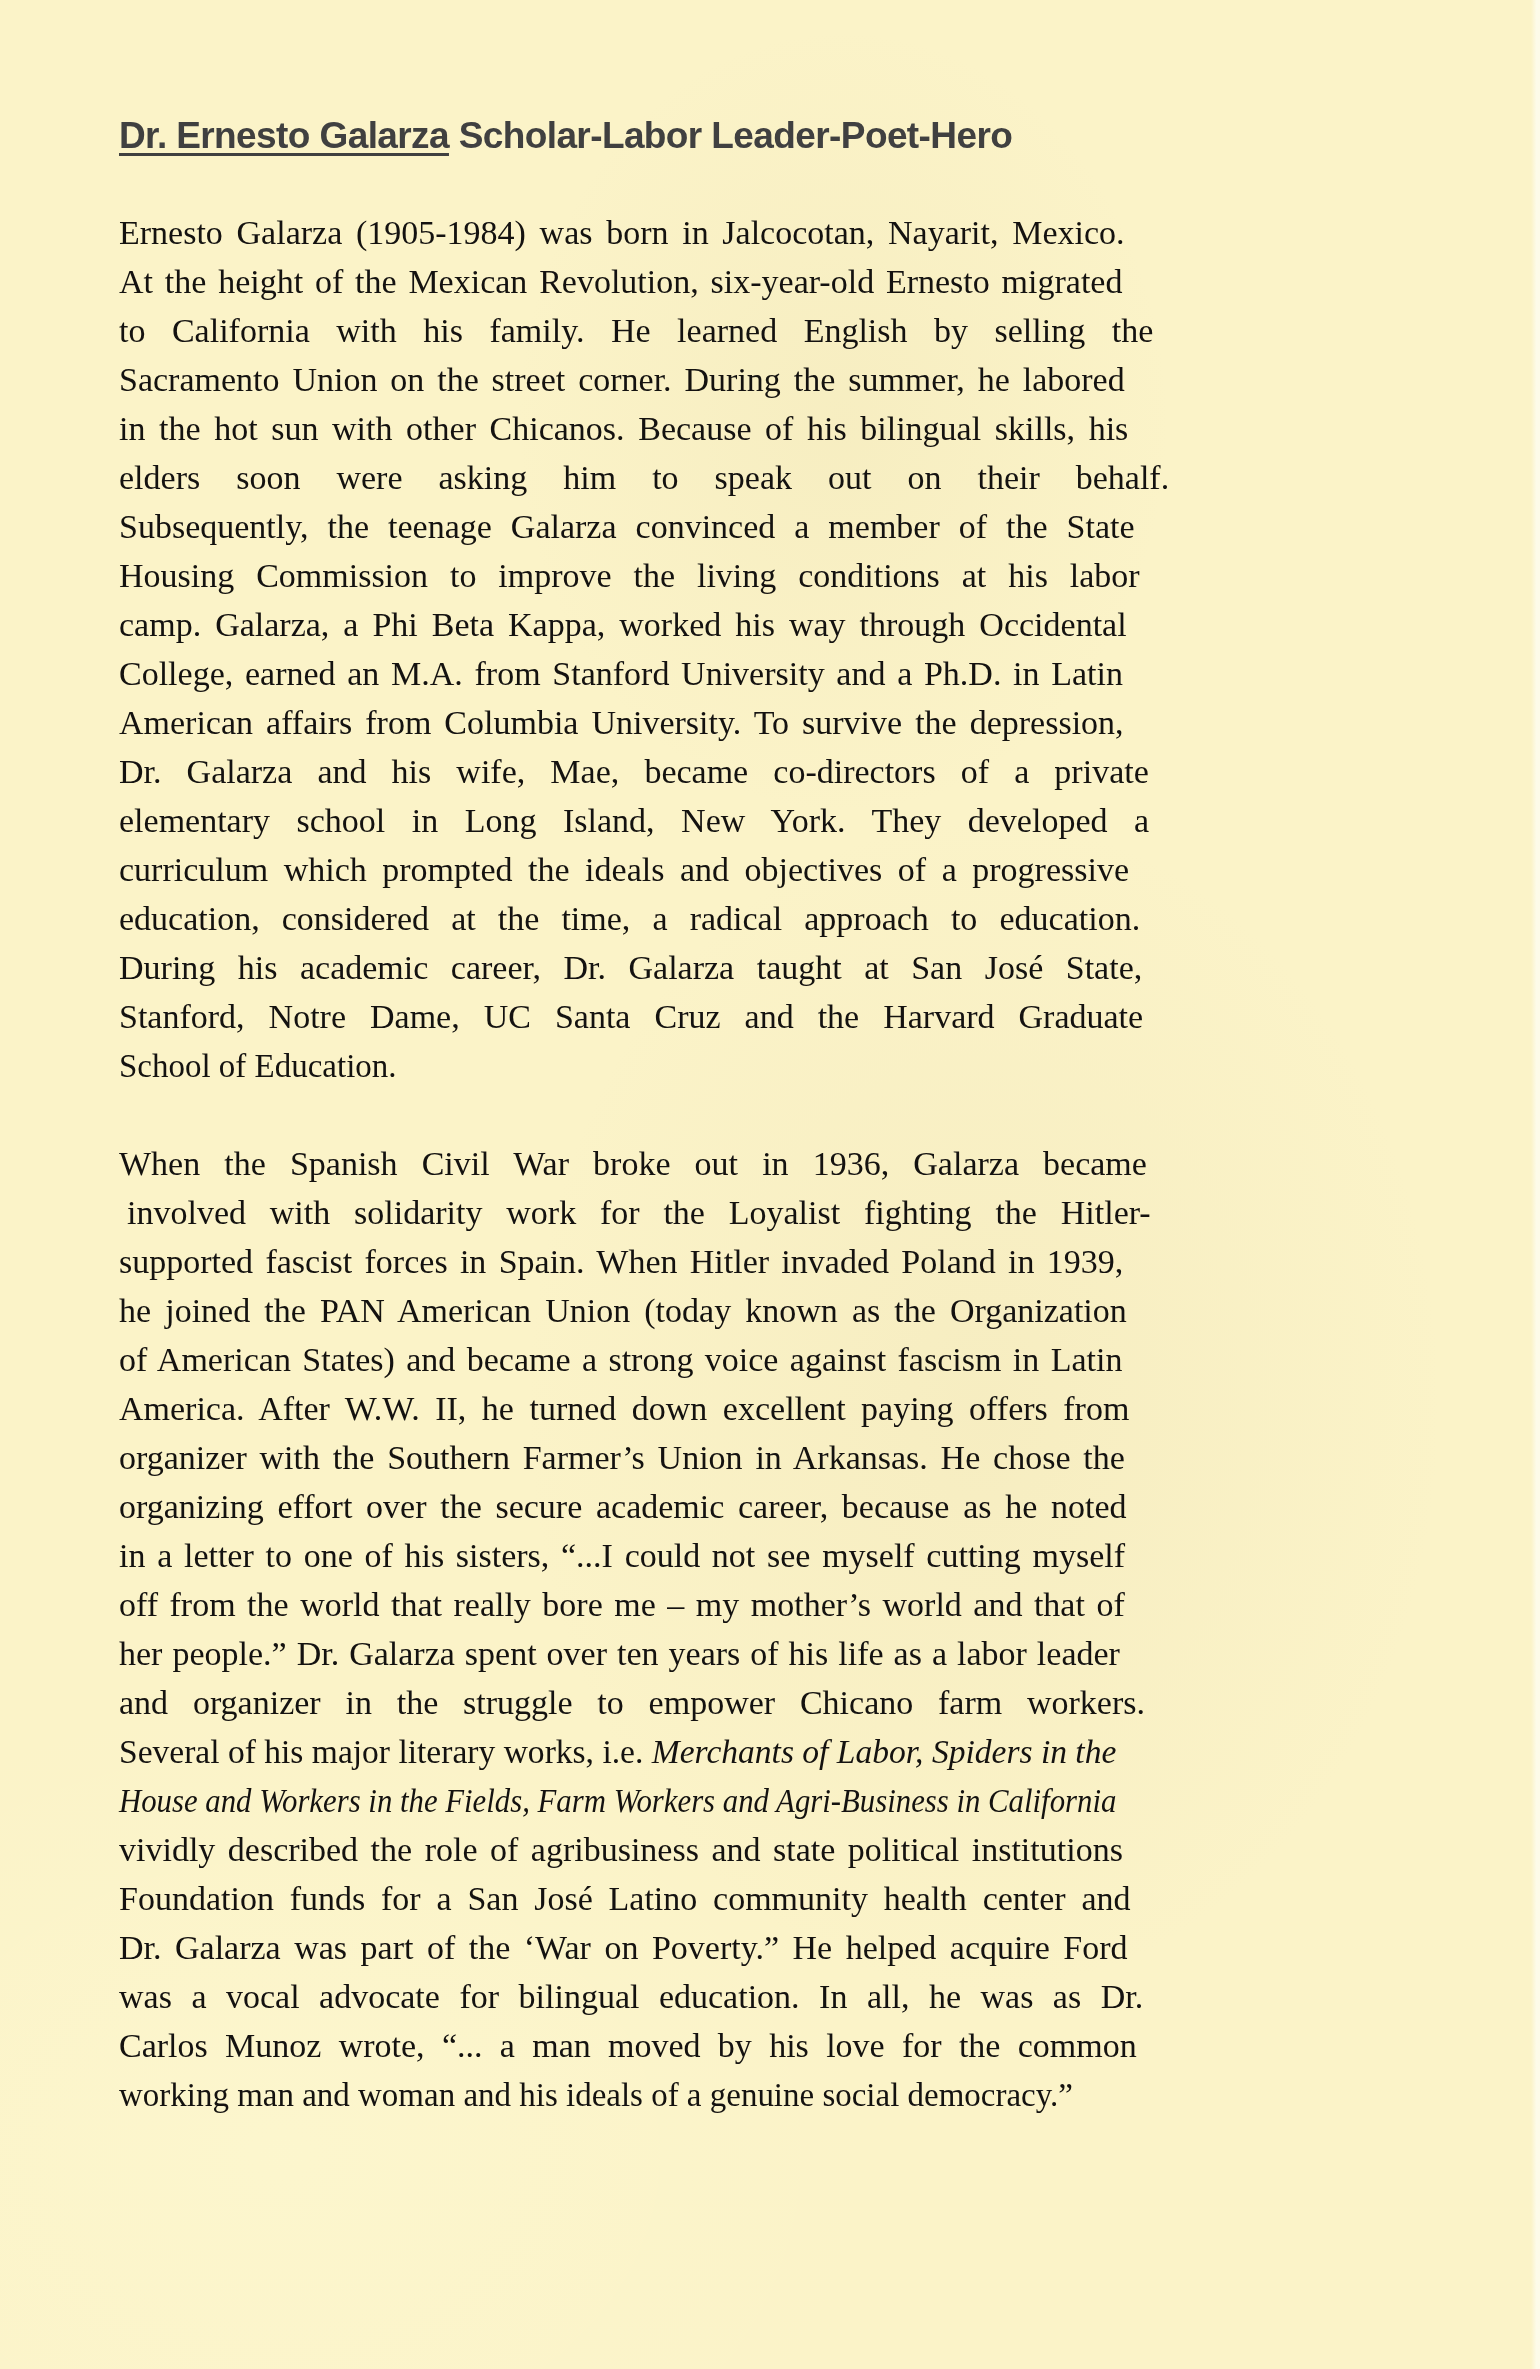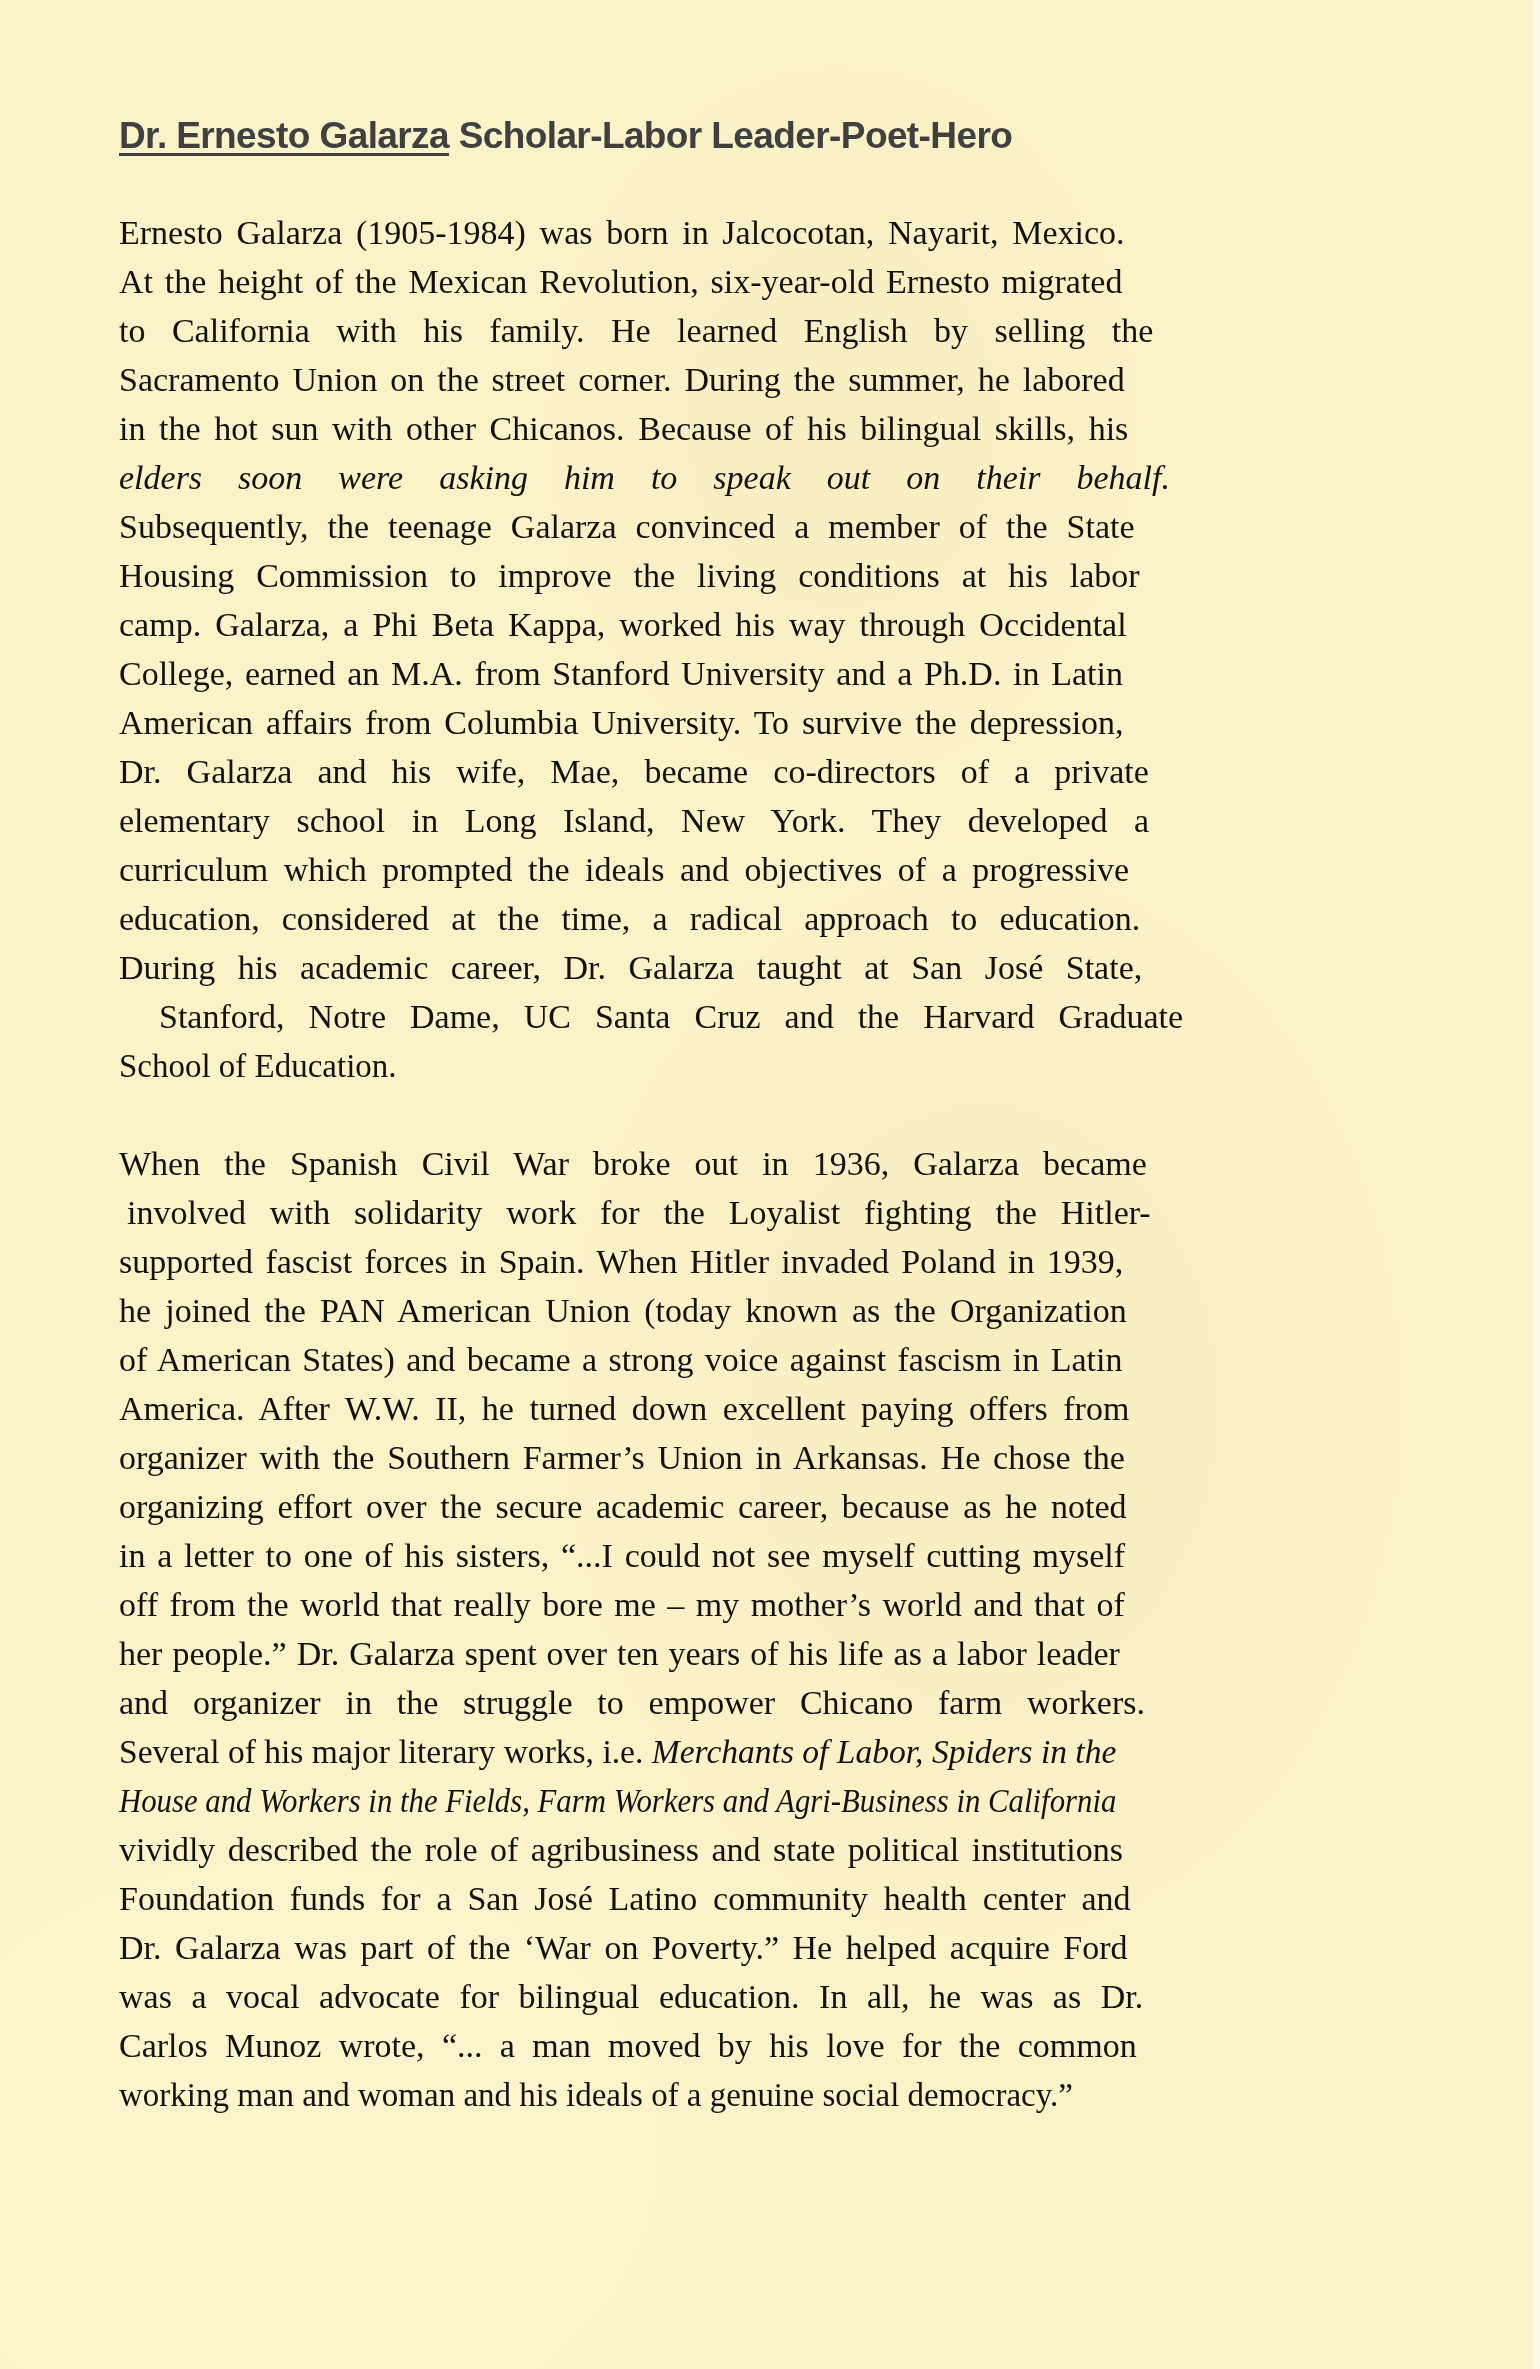--- a/index.html
+++ b/index.html
@@ -93,32 +93,32 @@
     <span class="subtitle">Scholar-Labor Leader-Poet-Hero</span>
   </h1>
 
   <div class="body-text" id="body-text">
       <div class="para">
         <div class="line justify"><span class="inner" style="word-spacing: 5.2px;"><span>Ernesto Galarza (1905-1984) was born in Jalcocotan, Nayarit, Mexico.</span></span></div>
         <div class="line justify"><span class="inner" style="word-spacing: 3.3px;"><span>At the height of the Mexican Revolution, six-year-old Ernesto migrated</span></span></div>
         <div class="line justify"><span class="inner" style="word-spacing: 18px;"><span>to California with his family. He learned English by selling the</span></span></div>
         <div class="line justify"><span class="inner" style="word-spacing: 4.4px;"><span>Sacramento Union on the street corner. During the summer, he labored</span></span></div>
         <div class="line justify"><span class="inner" style="word-spacing: 5.1px;"><span>in the hot sun with other Chicanos. Because of his bilingual skills, his</span></span></div>
-        <div class="line justify"><span class="inner" style="word-spacing: 27.5px; font-style: italic;"><span>elders soon were asking him to speak out on their behalf.</span></span></div>
+        <div class="line justify"><span class="inner" style="word-spacing: 27.5px;"><span>elders soon were asking him to speak out on their behalf.</span></span></div>
         <div class="line justify"><span class="inner" style="word-spacing: 10.5px;"><span>Subsequently, the teenage Galarza convinced a member of the State</span></span></div>
         <div class="line justify"><span class="inner" style="word-spacing: 13.4px;"><span>Housing Commission to improve the living conditions at his labor</span></span></div>
         <div class="line justify"><span class="inner" style="word-spacing: 5.5px;"><span>camp. Galarza, a Phi Beta Kappa, worked his way through Occidental</span></span></div>
         <div class="line justify"><span class="inner" style="word-spacing: 3.2px;"><span>College, earned an M.A. from Stanford University and a Ph.D. in Latin</span></span></div>
         <div class="line justify"><span class="inner" style="word-spacing: 4.5px;"><span>American affairs from Columbia University. To survive the depression,</span></span></div>
         <div class="line justify"><span class="inner" style="word-spacing: 16.6px;"><span>Dr. Galarza and his wife, Mae, became co-directors of a private</span></span></div>
         <div class="line justify"><span class="inner" style="word-spacing: 18px;"><span>elementary school in Long Island, New York. They developed a</span></span></div>
         <div class="line justify"><span class="inner" style="word-spacing: 7px;"><span>curriculum which prompted the ideals and objectives of a progressive</span></span></div>
         <div class="line justify"><span class="inner" style="word-spacing: 13.6px;"><span>education, considered at the time, a radical approach to education.</span></span></div>
         <div class="line justify"><span class="inner" style="word-spacing: 14px;"><span>During his academic career, Dr. Galarza taught at San José State,</span></span></div>
-        <div class="line justify"><span class="inner" style="word-spacing: 15.5px; margin-left: 40px;"><span>Stanford, Notre Dame, UC Santa Cruz and the Harvard Graduate</span></span></div>
+        <div class="line justify"><span class="inner" style="word-spacing: 15.5px;"><span>Stanford, Notre Dame, UC Santa Cruz and the Harvard Graduate</span></span></div>
         <div class="line"><span class="inner" style="transform: scaleX(0.97);"><span>School of Education.</span></span></div>
       </div>
       <div class="para">
         <div class="line justify"><span class="inner" style="word-spacing: 15.6px;"><span>When the Spanish Civil War broke out in 1936, Galarza became</span></span></div>
         <div class="line justify"><span class="inner" style="word-spacing: 15.3px; margin-left: 8px;"><span>involved with solidarity work for the Loyalist fighting the Hitler-</span></span></div>
         <div class="line justify"><span class="inner" style="word-spacing: 3.8px;"><span>supported fascist forces in Spain. When Hitler invaded Poland in 1939,</span></span></div>
         <div class="line justify"><span class="inner" style="word-spacing: 5.6px;"><span>he joined the PAN American Union (today known as the Organization</span></span></div>
         <div class="line justify"><span class="inner" style="word-spacing: 2.9px;"><span>of American States) and became a strong voice against fascism in Latin</span></span></div>
         <div class="line justify"><span class="inner" style="word-spacing: 7px;"><span>America. After W.W. II, he turned down excellent paying offers from</span></span></div>
         <div class="line justify"><span class="inner" style="word-spacing: 4.3px;"><span>organizer with the Southern Farmer’s Union in Arkansas. He chose the</span></span></div>

